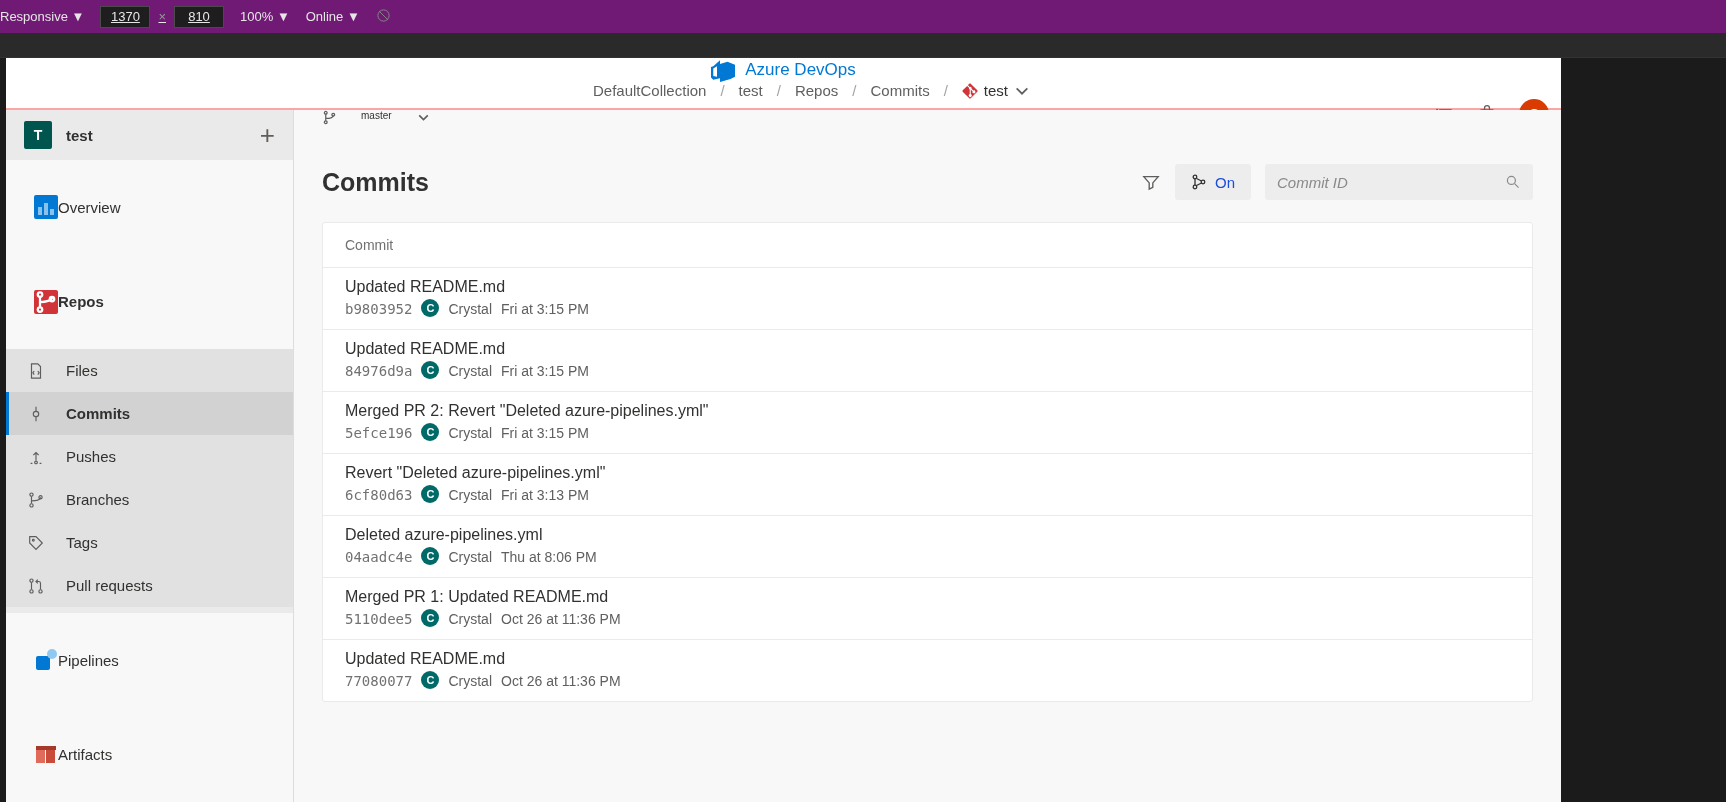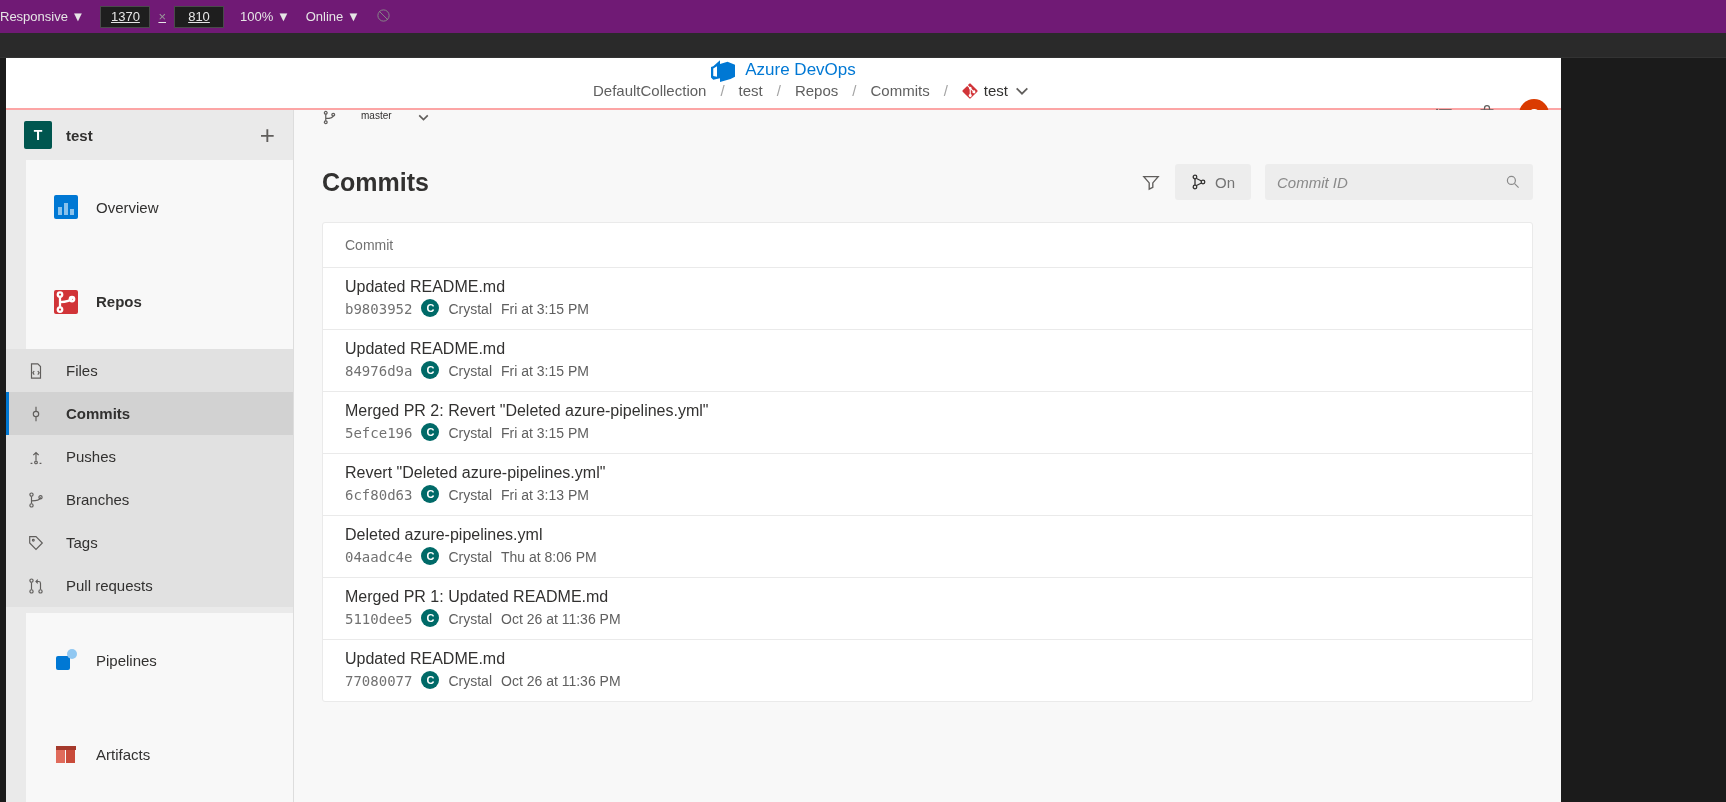--- a/index.html
+++ b/index.html
@@ -31,21 +31,21 @@
 
   
   .body { flex:1; display:flex; min-height:0; }
 
   
   .sidebar { width:288px; background:#eaeaea; border-right:1px solid #ddd; display:flex; flex-direction:column; }
   .project-row { display:flex; align-items:center; height:50px; padding: 0 18px; }
   .project-badge { width:28px; height:28px; background:#00564f; color:#fff; display:flex; align-items:center; justify-content:center; font-size:14px; font-weight:600; border-radius:2px; margin-right:14px; }
   .project-name { font-size:15px; font-weight:600; color:#323130; flex:1; }
   .project-row .plus { color:#605e5c; font-size:26px; font-weight:300; }
-  .nav-item { display:flex; align-items:center; height:45px; padding: 0 18px; gap:18px; color:#323130; font-size:15px; cursor:pointer;margin-left:20px; }
+  .nav-item { display:flex; align-items:center; height:45px; padding: 0 18px; color:#323130; font-size:15px; cursor:pointer; }
   .nav-item.main { font-weight:400; }
   .nav-item.main.selected { font-weight:600; }
   .nav-item .nav-icon { width:24px; height:24px; display:flex; align-items:center; justify-content:center; }
   .nav-item .nav-icon svg { width:24px; height:24px; }
   .sub-item { display:flex; align-items:center; height:43px; padding: 0 18px; gap:18px; color:#323130; font-size:15px; background:#e1e1e1; cursor:pointer; }
   .sub-item .nav-icon { width:24px; display:flex; justify-content:center; }
   .sub-item .nav-icon svg { width:18px; height:18px; stroke:#605e5c; fill:none; }
   .sub-item.active { background:#d2d2d2; font-weight:600; position:relative; }
   .sub-item.active::before { content:""; position:absolute; left:0; top:0; bottom:0; width:3px; background:#0078d4; }
 
@@ -55,21 +55,21 @@
   .icon-repos svg { stroke:#fff; width:16px; height:16px; }
 
   
   .main { flex:1; background:#f8f8f8; overflow:auto; padding: 0 28px; }
   .branch-row { display:flex; height:50px; font-size:10px; color:#323130; gap:24px; }
   .branch-row svg { width:15px; height:15px; stroke:#605e5c; }
   .title-row { display:flex; align-items:center; margin-top:4px; }
   .page-title { font-size:25px; font-weight:600; color:#323130; flex:1; }
   .filter-icon { width:40px; height:36px; display:flex; align-items:center; justify-content:center; }
   .filter-icon svg { width:18px; height:18px; stroke:#605e5c; fill:none; }
-  .graph-toggle { background:#ededed; height:36px; padding:0 16px; display:flex; align-items:center; gap:8px; font-size:15px; color:#737373; border-radius:3px; margin-left:4px; }
+  .graph-toggle { background:#ededed; height:36px; padding:0 16px; display:flex; align-items:center; gap:8px; font-size:15px; color:#1d4ed8; border-radius:3px; margin-left:4px; }
   .graph-toggle svg { width:16px; height:16px; }
   .search-box { background:#ededed; height:36px; width:268px; margin-left:14px; display:flex; align-items:center; padding:0 12px; border-radius:3px; }
   .search-box input { background:transparent; border:none; outline:none; font-size:15px; color:#323130; flex:1;font-style:italic; }
   .search-box input::placeholder { color:#8a8a8a; }
   .search-box svg { width:16px; height:16px; stroke:#8a8a8a; }
 
   .commits-panel { background:#fff; border:1px solid #eaeaea; margin-top:22px; border-radius:3px; }
   .commits-header { padding: 14px 22px; color:#717171; font-size:14px; border-bottom:1px solid #eaeaea; }
   .commit-row { padding: 10px 22px 12px; border-bottom:1px solid #eaeaea; }
   .commit-row:last-child { border-bottom:none; }

